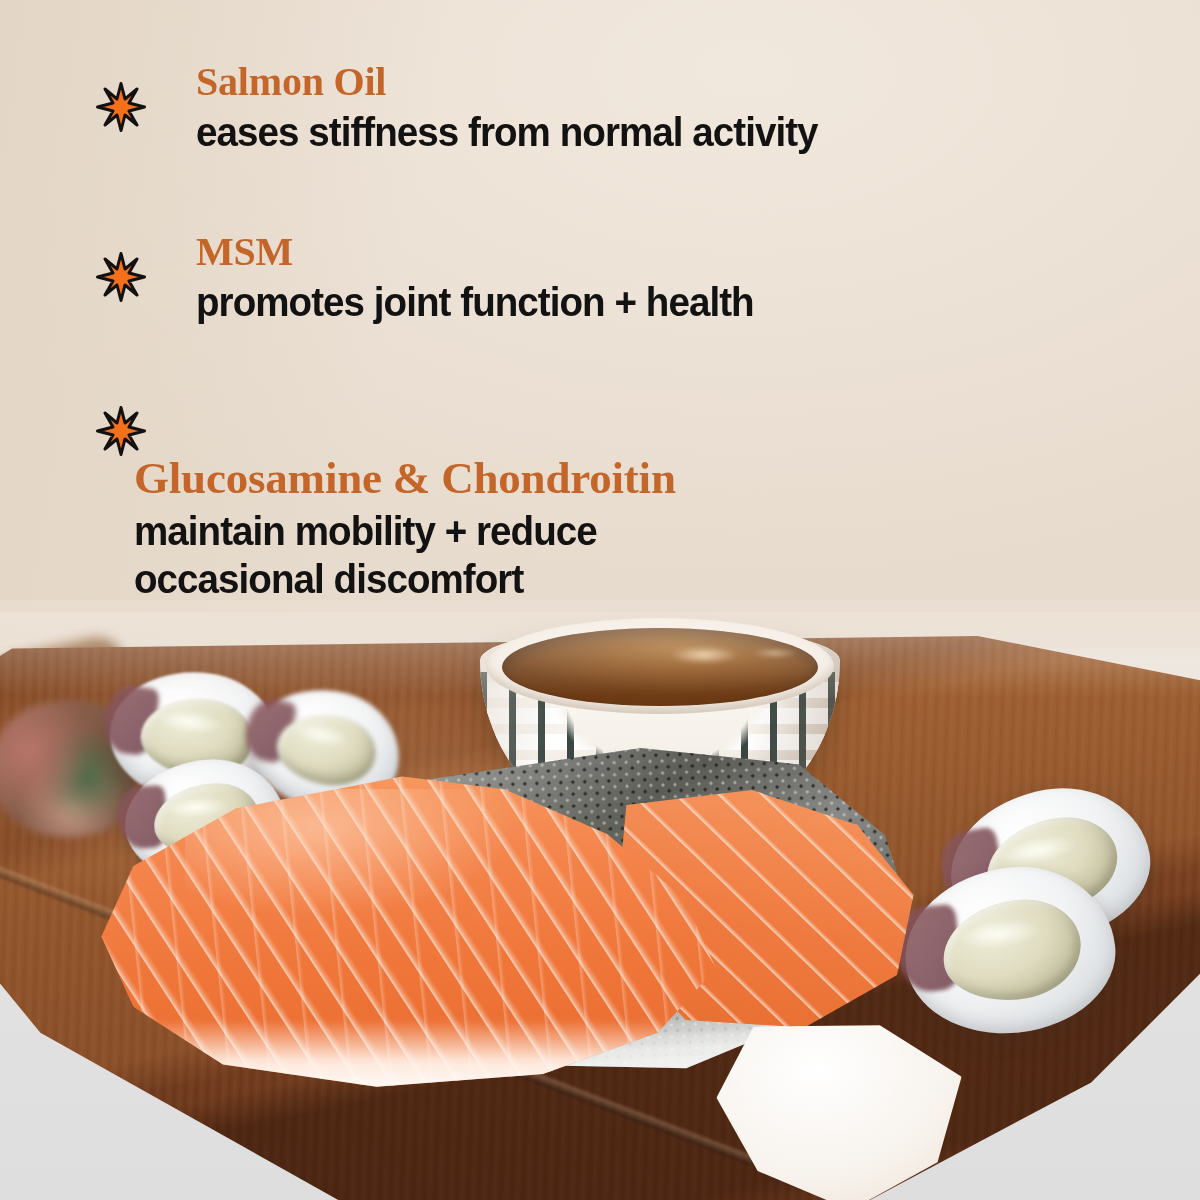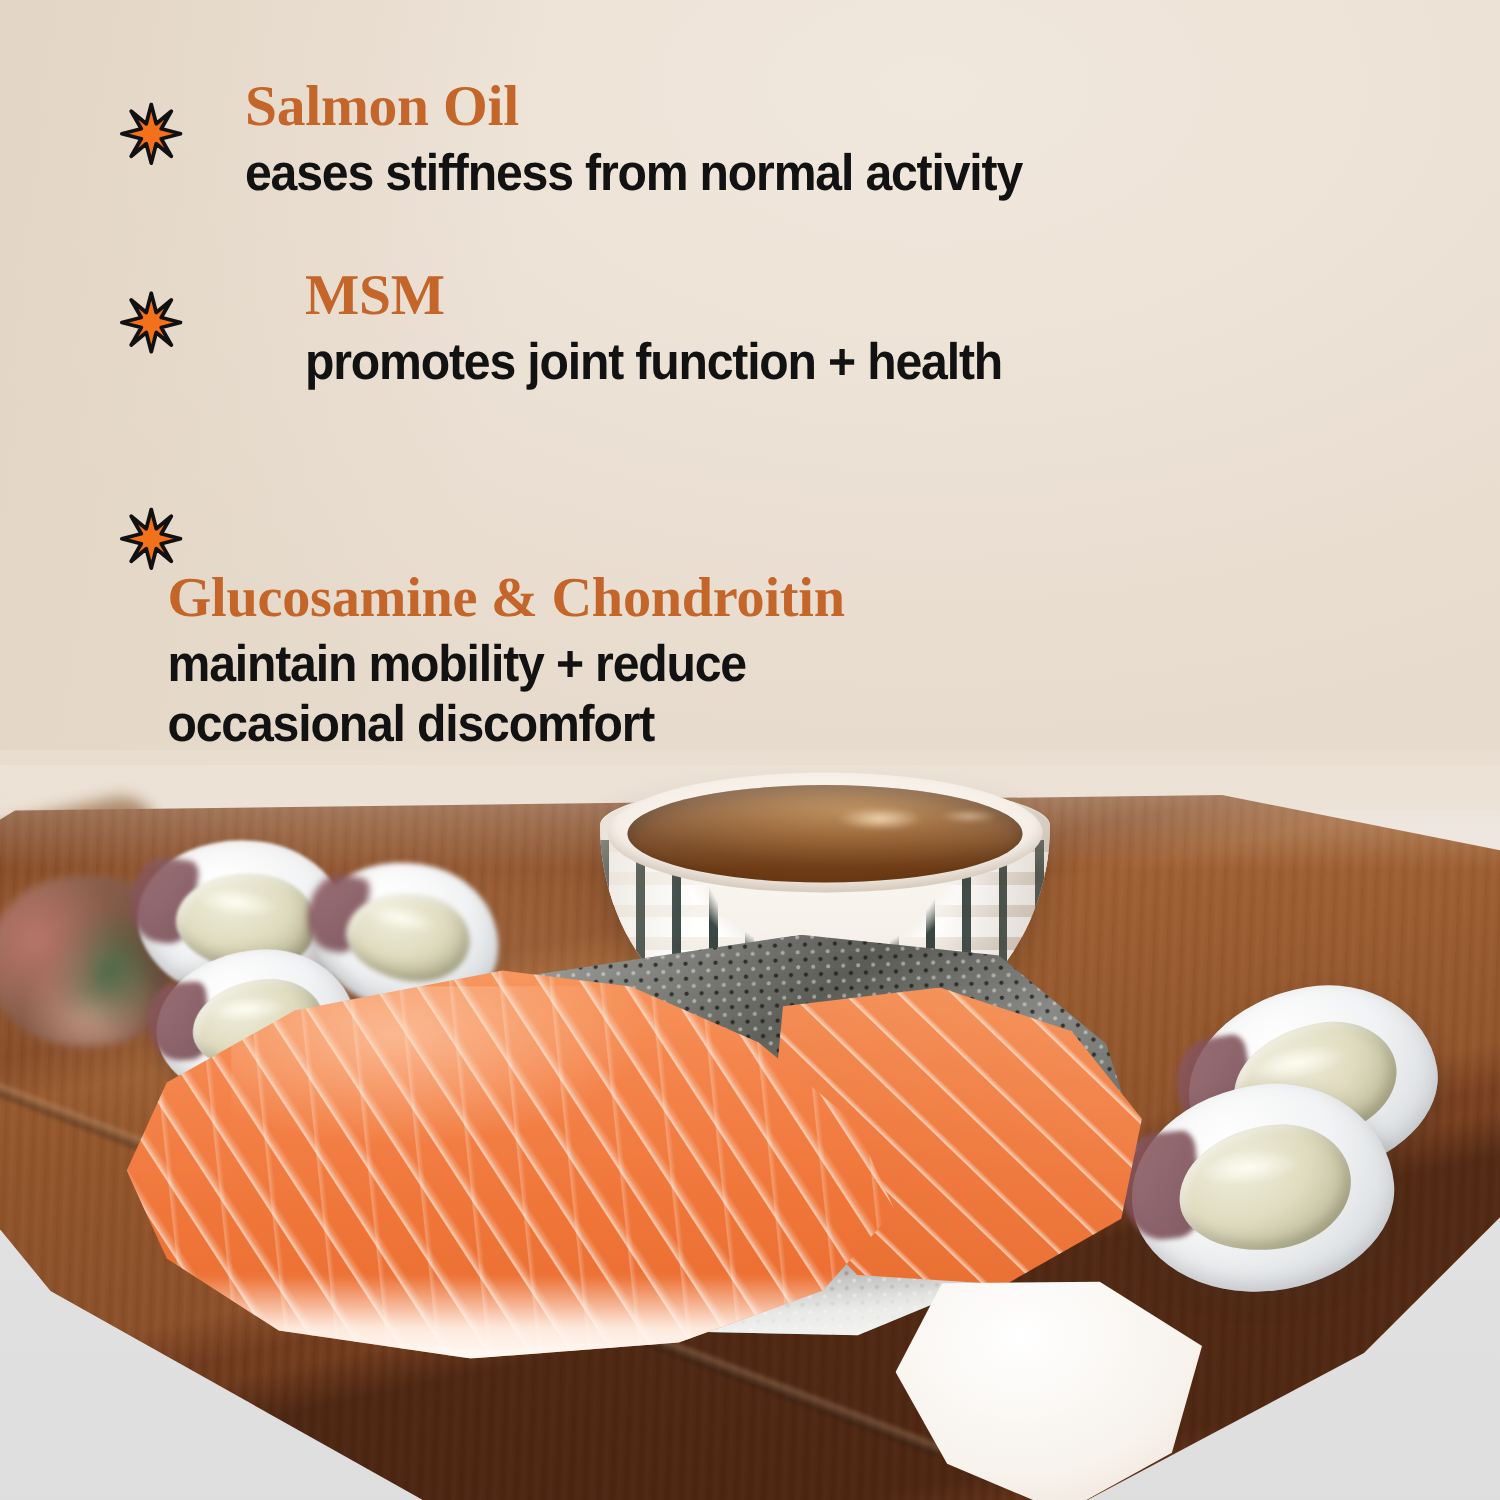--- a/index.html
+++ b/index.html
@@ -341,40 +341,40 @@
 
   
 
   .text-block {
     position:absolute; left:0; top:0; width:1200px; height:600px;
     z-index:20;
   }
 
   .bullet { position:absolute; display:flex; align-items:flex-start; }
   .b1 { left:96px; top:62px; }
-  .b2 { left:96px; top:213px;gap:48px; }
+  .b2 { left:96px; top:232px; }
   .b3 { left:96px; top:386px;flex-direction:column; }
 
   .star-wrap {
     width:62px; flex:0 0 62px;
     display:flex; justify-content:flex-start;
     padding-top:18px;
   }
   .b1 .star-wrap, .b2 .star-wrap { padding-top:20px; }
   .b3 .star-wrap { padding-top:20px; }
 
   .star-svg { display:block; width:50px; height:50px; }
 
   .bullet-text { padding-left:38px; }
 
   .heading {
     font-family:"Liberation Serif", "DejaVu Serif", serif;
     font-weight:bold;
     color:#c4662a;
-    font-size:46px;
+    font-size:40px;
     line-height:1.0;
     letter-spacing:-0.2px;
     white-space:nowrap;
     -webkit-font-smoothing:antialiased;
   }
   .b3 .heading { font-size:45px; }
 
   .sub {
     font-family:"Liberation Sans", sans-serif;
     font-weight:bold;

